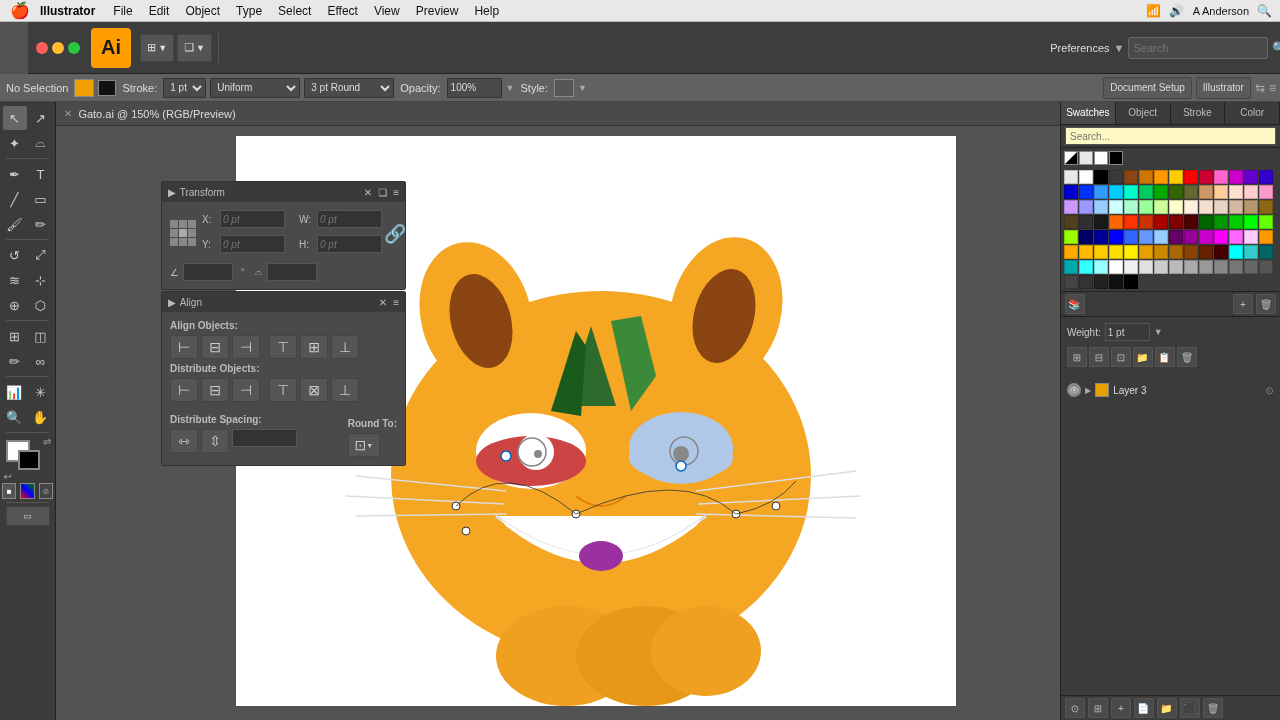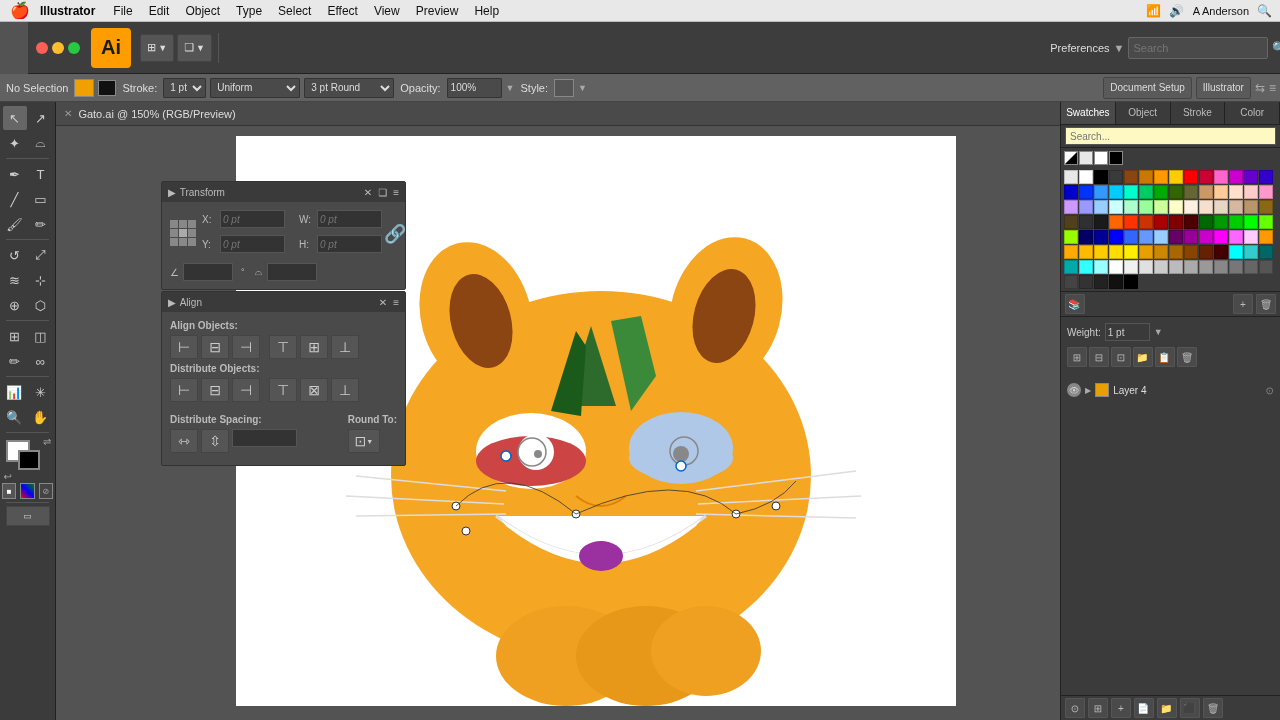--- a/index.html
+++ b/index.html
@@ -416,21 +416,21 @@
           <div class="align-section-label">Distribute Objects:</div>
           <div class="align-row">
             <button class="align-btn">⊢</button>
             <button class="align-btn">⊟</button>
             <button class="align-btn">⊣</button>
             <button class="align-btn" style="margin-left:6px;">⊤</button>
             <button class="align-btn">⊠</button>
             <button class="align-btn">⊥</button>
           </div>
 
-          <div style="display:flex;align-items:flex-start;justify-content:space-between;margin-top:12px;">
+          <div style="display:flex;align-items:flex-end;justify-content:space-between;margin-top:12px;">
             <div>
               <div class="align-section-label">Distribute Spacing:</div>
               <div class="align-row">
                 <button class="align-btn">⇿</button>
                 <button class="align-btn">⇳</button>
                 <input class="dist-input" type="text" placeholder="" style="">
               </div>
             </div>
             <div>
               <div class="align-section-label">Round To:</div>
@@ -591,21 +591,21 @@
         <div class="picon">📋</div>
         <div class="picon">🗑</div>
       </div>
     </div>
 
     <div id="layers-content">
       <div class="layer-row">
         <div class="layer-eye">👁</div>
         <span class="layer-arrow">▶</span>
         <div style="width:14px;height:14px;background:#e8a000;border:1px solid #888;"></div>
-        <span class="layer-name">Layer 4</span>
+        <span class="layer-name">Layer 3</span>
         <span class="layer-lock">⊙</span>
       </div>
     </div>
     <div class="panel-icon-row">
       <div class="picon">⊙</div>
       <div class="picon">⊞</div>
       <div class="picon">+</div>
       <div class="picon">📄</div>
       <div class="picon">📁</div>
       <div class="picon">⬛</div>

